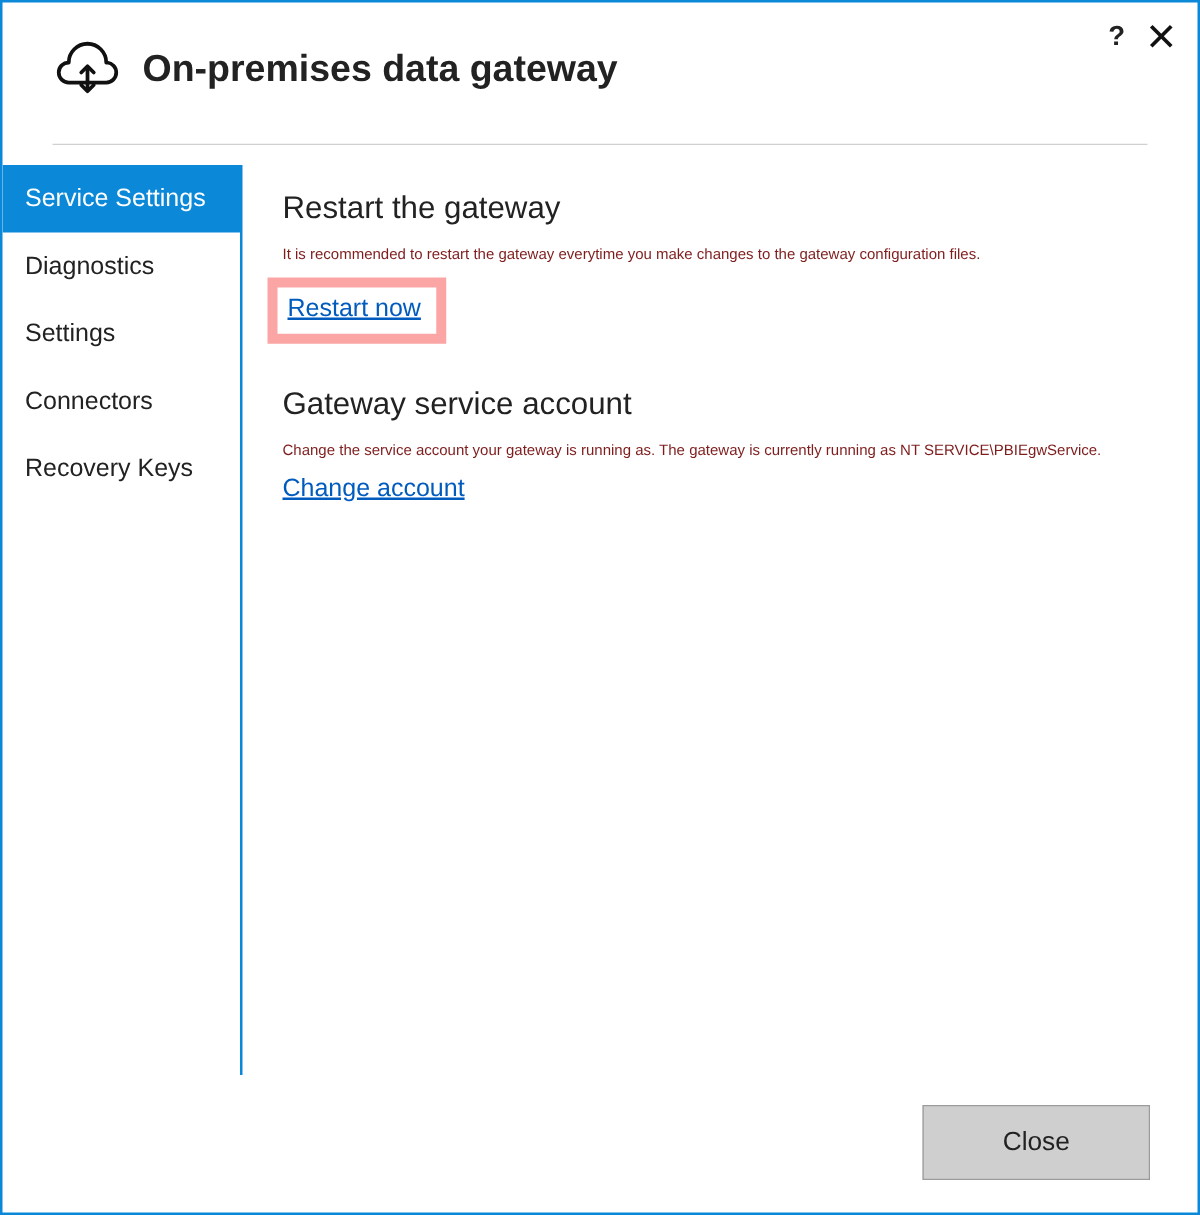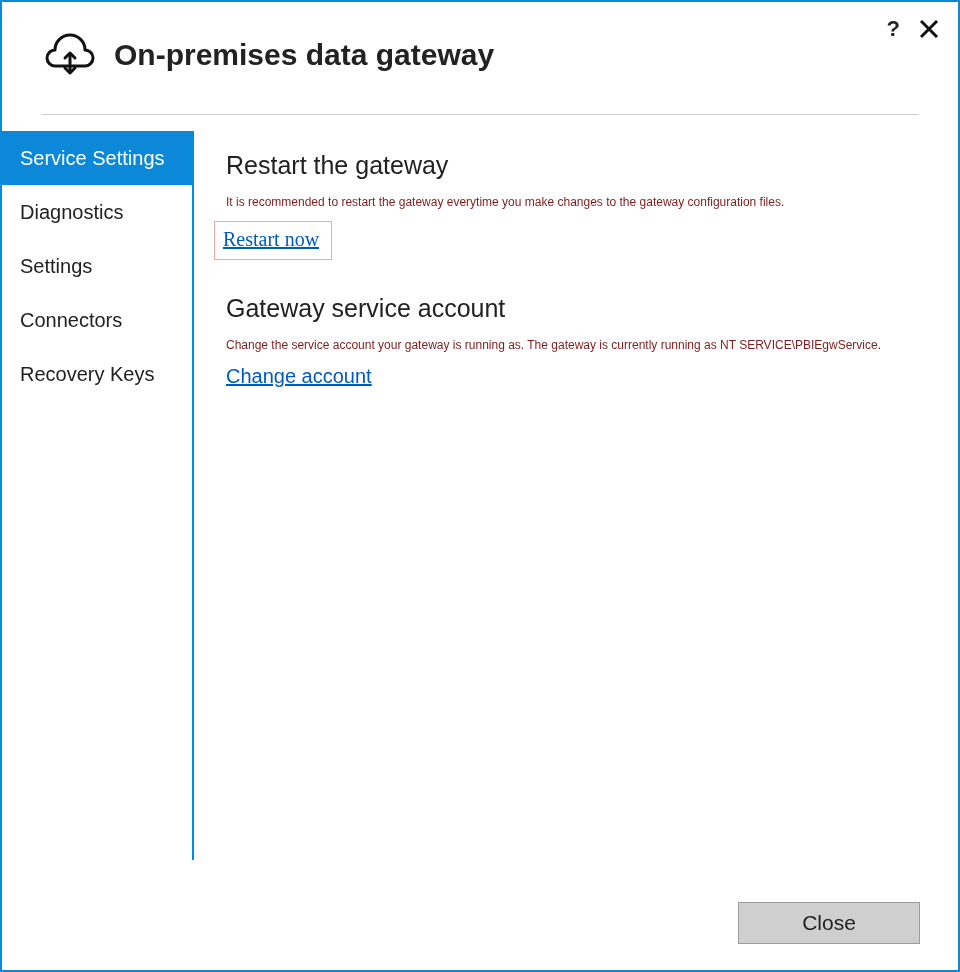--- a/index.html
+++ b/index.html
@@ -102,35 +102,34 @@
     }
     .link {
       color: #005bbe;
       text-decoration: underline;
       font-size: 20px;
       cursor: pointer;
       display: inline-block;
     }
     .highlight-box {
       display: inline-block;
-      border: 1px solid #fca5a5;
+      border: 8px solid #fca5a5;
       padding: 6px 12px 8px 8px;
       margin-left: -12px;
       margin-bottom: 30px;
-      font-family: Liberation Serif, serif;
     }
     .section2 { margin-top: 4px; }
     .footer {
       position: absolute;
       right: 40px;
       bottom: 28px;
     }
     .btn {
       min-width: 182px;
-      height: 42px;
+      height: 60px;
       background: #cfcfcf;
       border: 1px solid #9c9c9c;
       color: #222;
       font-size: 21px;
       cursor: pointer;
       display: inline-flex;
       align-items: center;
       justify-content: center;
     }
     .cloud-icon { flex-shrink: 0; }

